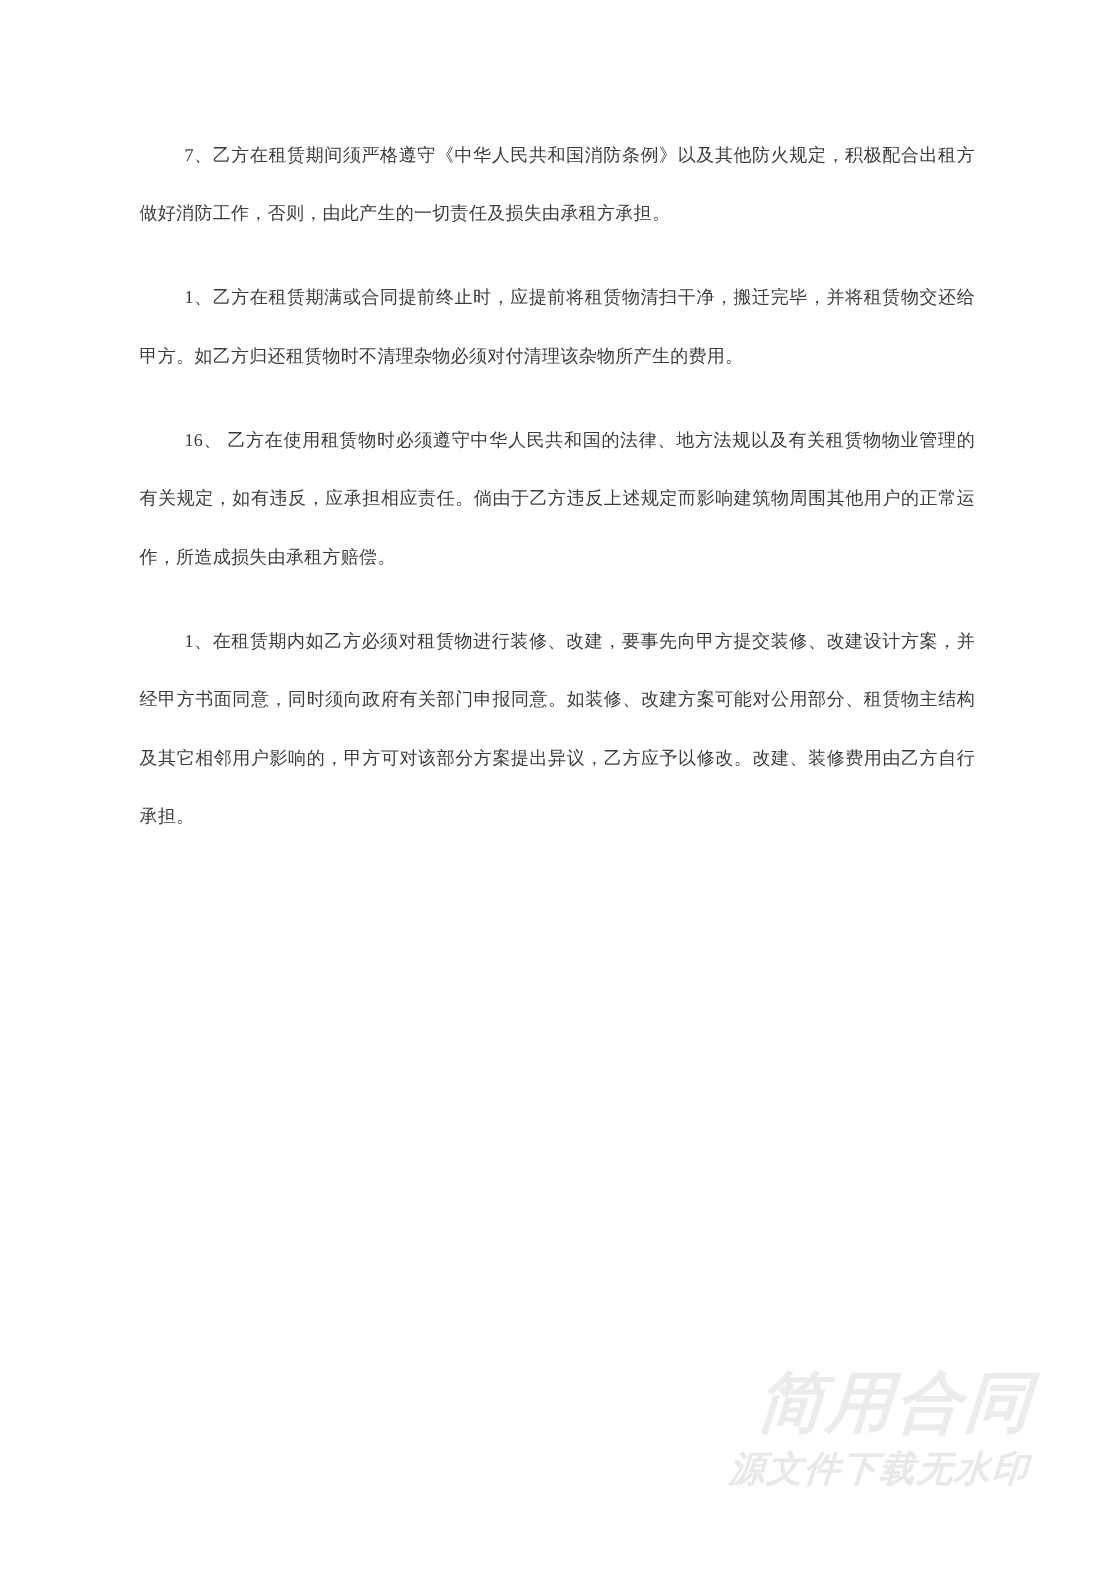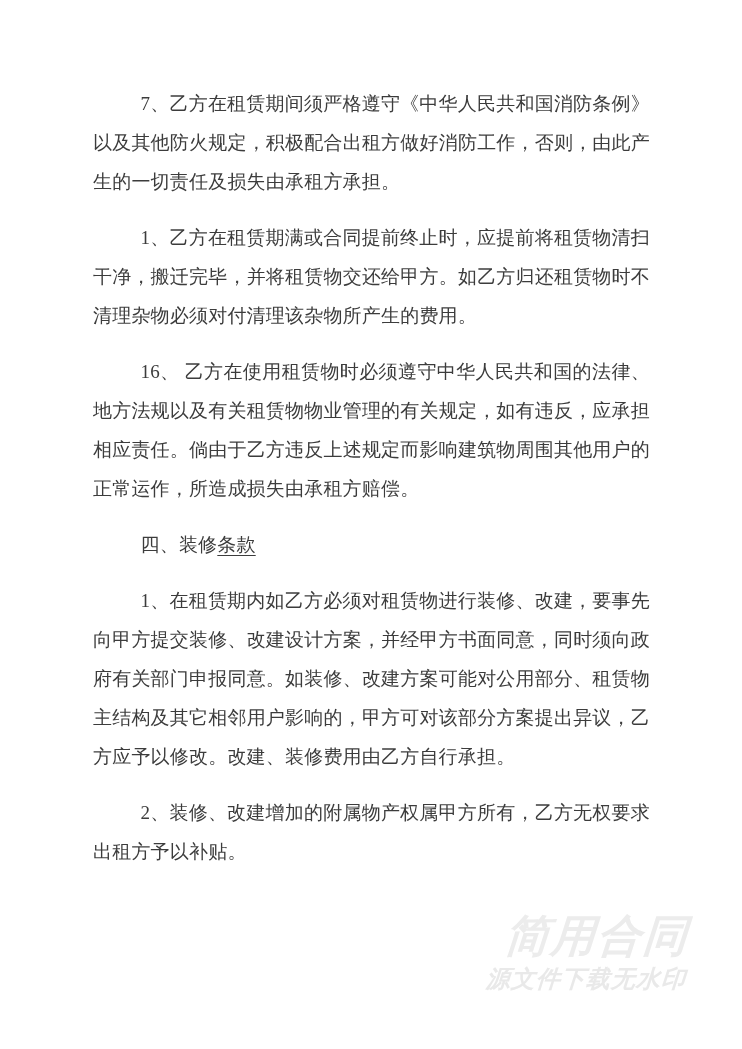--- a/index.html
+++ b/index.html
@@ -14,21 +14,21 @@
     background: #ffffff;
     overflow: hidden;
     font-family: "Liberation Serif", "DejaVu Serif", serif;
   }
   .content {
     position: absolute;
     left: 93px;
     top: 84px;
     width: 557px;
     color: #3c3c3c;
-    font-size: 19px;
+    font-size: 12px;
     line-height: 39px;
     text-align: justify;
     letter-spacing: 0.2px;
   }
   .para {
     margin: 0 0 17px 0;
     text-indent: 2.5em;
   }
   .para:last-child {
     margin-bottom: 0;
@@ -74,25 +74,23 @@
 
   <div class="content">
 
     <p class="para">7、乙方在租赁期间须严格遵守《中华人民共和国消防条例》以及其他防火规定，积极配合出租方做好消防工作，否则，由此产生的一切责任及损失由承租方承担。</p>
 
 
     <p class="para">1、乙方在租赁期满或合同提前终止时，应提前将租赁物清扫干净，搬迁完毕，并将租赁物交还给甲方。如乙方归还租赁物时不清理杂物必须对付清理该杂物所产生的费用。</p>
 
     <p class="para">16、 乙方在使用租赁物时必须遵守中华人民共和国的法律、地方法规以及有关租赁物物业管理的有关规定，如有违反，应承担相应责任。倘由于乙方违反上述规定而影响建筑物周围其他用户的正常运作，所造成损失由承租方赔偿。</p>
 
-    <p class="heading"><span>四、装修</span><span class="underline">条款</span></p>
 
     <p class="para">1、在租赁期内如乙方必须对租赁物进行装修、改建，要事先向甲方提交装修、改建设计方案，并经甲方书面同意，同时须向政府有关部门申报同意。如装修、改建方案可能对公用部分、租赁物主结构及其它相邻用户影响的，甲方可对该部分方案提出异议，乙方应予以修改。改建、装修费用由乙方自行承担。</p>
 
-    <p class="para">2、装修、改建增加的附属物产权属甲方所有，乙方无权要求出租方予以补贴。</p>
 
   </div>
 
   <div class="watermark">
     <div class="wm-title">简用合同</div>
     <div class="wm-subtitle">源文件下载无水印</div>
   </div>
 
 </div>
 

